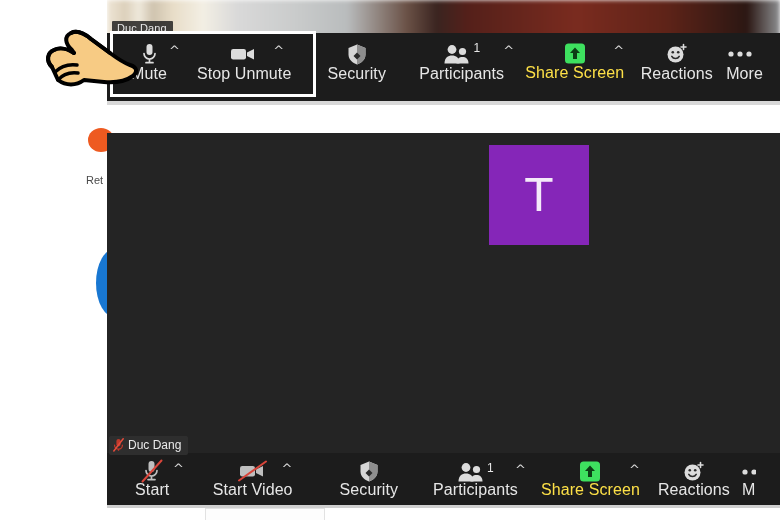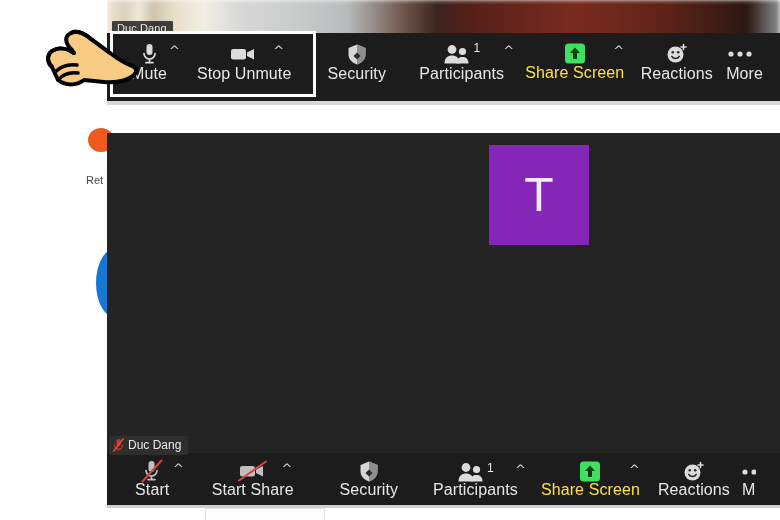--- a/index.html
+++ b/index.html
@@ -408,21 +408,21 @@
       <div class="tb-item" style="width:116px; padding-top:6px;">
         <div class="tb-iconrow" style="height:24px;">
           <span>
             <svg width="32" height="22" viewBox="0 0 32 22">
               <rect x="3" y="6" width="15" height="10.5" rx="2.2" fill="#bfbfbf"></rect>
               <path d="M19 9.5 L26 6 L26 16.5 L19 13 Z" fill="#bfbfbf"></path>
               <line x1="2" y1="20.5" x2="29" y2="1.5" stroke="#d9453a" stroke-width="2" stroke-linecap="round"></line>
             </svg>
           </span>
         </div>
-        <div class="tb-label">Start Share</div>
+        <div class="tb-label">Start Video</div>
         <span class="caret" style="left:84px; top:9px;">^</span>
       </div>
 
       <div class="tb-item" style="width:82px; padding-top:7px; margin-left:22px;">
         <div class="tb-iconrow" style="height:23px;">
           <span>
             <svg width="22" height="23" viewBox="0 0 22 23">
               <path d="M11 1.5 L19.5 5 V11.5 C19.5 16.5 15.5 20 11 21.5 C6.5 20 2.5 16.5 2.5 11.5 V5 Z" fill="#d6d6d6"></path>
               <path d="M11 1.5 L19.5 5 V11.5 C19.5 16.5 15.5 20 11 21.5 Z" fill="#8e8e8e"></path>
               <path d="M11 9.5 L14.5 13 L11 16.5 L7.5 13 Z" fill="#2b2b2b"></path>

